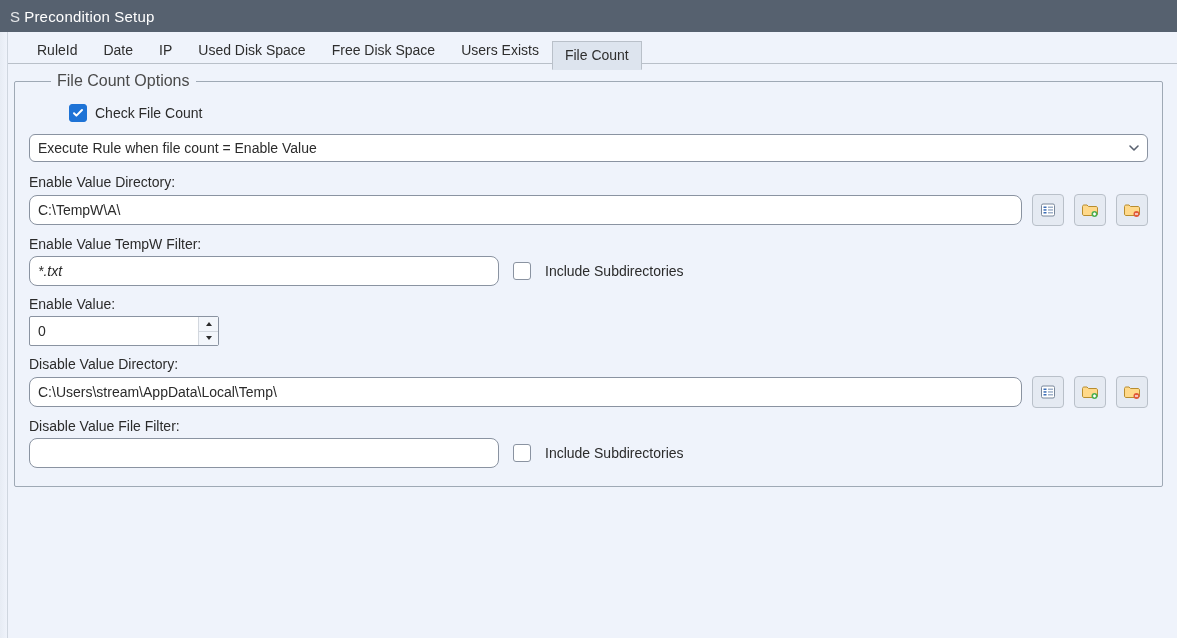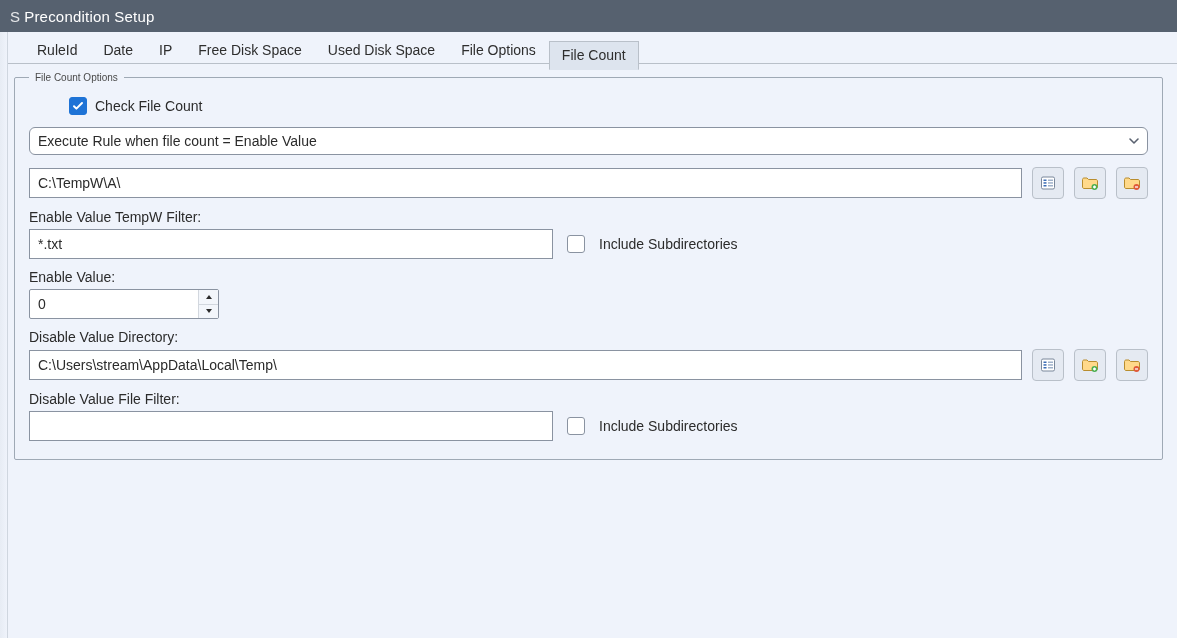--- a/index.html
+++ b/index.html
@@ -80,23 +80,24 @@
   fieldset.group{
     border:1px solid var(--fieldset-line);
     border-radius:2px;
     margin:0;
     padding:14px 14px 18px 14px;
     position:relative;
     background:var(--panel);
   }
   fieldset.group>legend{
     padding:0 6px;
-    font-size:10px;
+    font-size:16px;
     color:var(--muted);
     background:var(--panel);
+    margin-left:22px;
   }
 
   .row{display:flex; align-items:center; gap:8px;}
   .row.mb{margin-bottom:12px;padding-left:40px;}
 
   .checkbox{
     width:18px;height:18px;
     border:1px solid var(--input-border);
     border-radius:3px;
     display:inline-flex;align-items:center;justify-content:center;
@@ -127,21 +128,21 @@
   .select-wrap{position:relative; width:100%;}
   .select-wrap .chevron{
     position:absolute; right:8px; top:50%; transform:translateY(-50%);
     pointer-events:none;
   }
 
   input.textbox{
     height:28px;
     border:1px solid var(--input-border);
     background:#fff;
-    border-radius:0;
+    border-radius:8px;
     padding:14px 8px;
     font-size:14px;
     color:#2b2b2b;
   }
 
   .spinner{
     display:inline-flex; align-items:stretch;
     height:30px; width:170px;
     border:1px solid var(--input-border);
     border-radius:2px;
@@ -166,21 +167,21 @@
   .dir-row input.textbox{flex:1 1 auto;}
 
   .iconbtn{
     width:32px;height:32px; border:1px solid var(--border);
     border-radius:4px; background:var(--btn-bg);
     display:inline-flex;align-items:center;justify-content:center;
     cursor:pointer; flex:0 0 32px;
   }
 
   .filter-row{display:flex; align-items:center; gap:14px;}
-  .filter-row input.textbox{width:524px;}
+  .filter-row input.textbox{width:470px;font-style:italic;}
 
   .block{margin-top:10px;}
   .block .sublabel{margin-bottom:4px;}
 
   
   svg{display:block;}
 
   
   .leftedge{
     position:absolute; left:0; top:32px; bottom:0; width:8px;
@@ -197,23 +198,23 @@
     <span class="leftcut">S</span>
     <span>Precondition Setup</span>
   </div>
 
   <div class="leftedge"></div>
 
   <div class="tabs" id="tabs">
       <div class="tab"><span>RuleId</span></div>
       <div class="tab"><span>Date</span></div>
       <div class="tab"><span>IP</span></div>
+      <div class="tab"><span>Used Disk Space</span></div>
       <div class="tab"><span>Free Disk Space</span></div>
-      <div class="tab"><span>Used Disk Space</span></div>
-      <div class="tab"><span>File Options</span></div>
+      <div class="tab"><span>Users Exists</span></div>
       <div class="tab active"><span>File Count</span></div>
     </div>
   <div class="tabs-sep"></div>
 
   <div class="content">
     <fieldset class="group">
       <legend>File Count Options</legend>
 
       <div class="row mb">
         <span id="chk-filecount" class="checkbox checked">
@@ -228,20 +229,21 @@
         <input class="fake-select" readonly="" value="Execute Rule when file count = Enable Value" style="">
         <span class="chevron">
           <svg width="12" height="12" viewBox="0 0 12 12">
               <path d="M2 4l4 4 4-4" stroke="#5a6270" stroke-width="1.6" fill="none" stroke-linecap="round" stroke-linejoin="round"></path>
             </svg>
         </span>
       </div>
 
 
       <div class="block">
+        <div class="sublabel">Enable Value Directory:</div>
         <div class="dir-row">
           <input class="textbox" value="C:\TempW\A\" style="">
           <span class="iconbtn">
 
             <svg width="16" height="16" viewBox="0 0 16 16">
               <rect x="1.5" y="2" width="13" height="12" rx="1.5" fill="#fff" stroke="#7a889b"></rect>
               <rect x="3.5" y="4.5" width="3" height="1.5" fill="#3b6db5"></rect>
               <rect x="3.5" y="7.2" width="3" height="1.5" fill="#3b6db5"></rect>
               <rect x="3.5" y="10" width="3" height="1.5" fill="#3b6db5"></rect>
               <rect x="8" y="4.5" width="5" height="1.5" fill="#9fb1ca"></rect>

